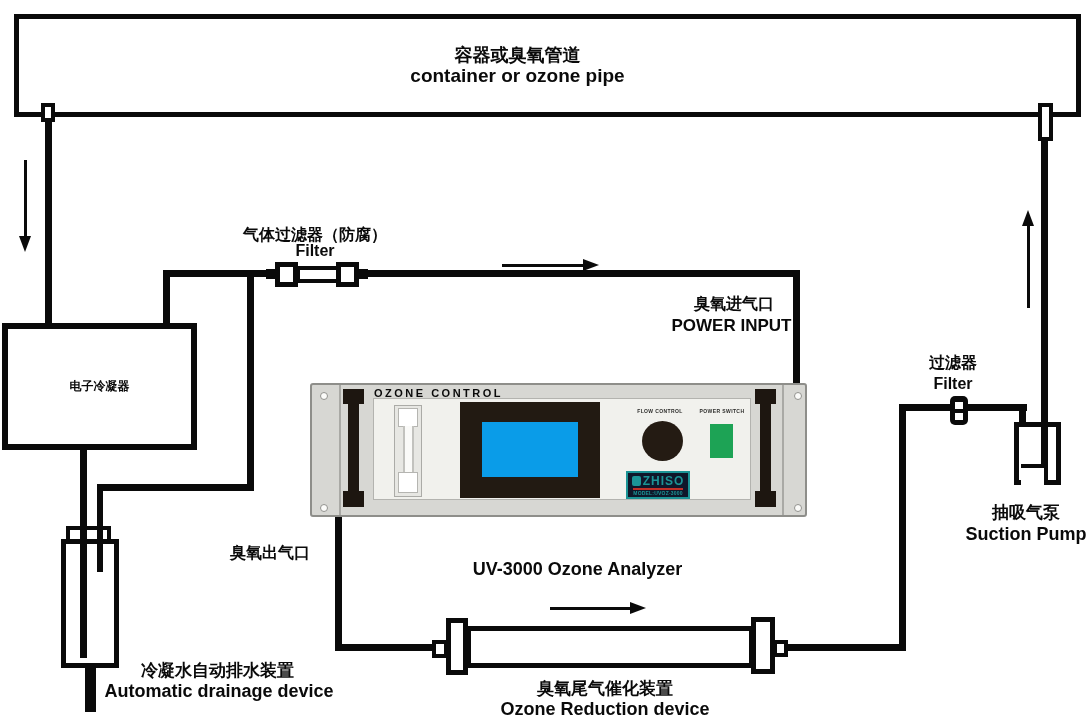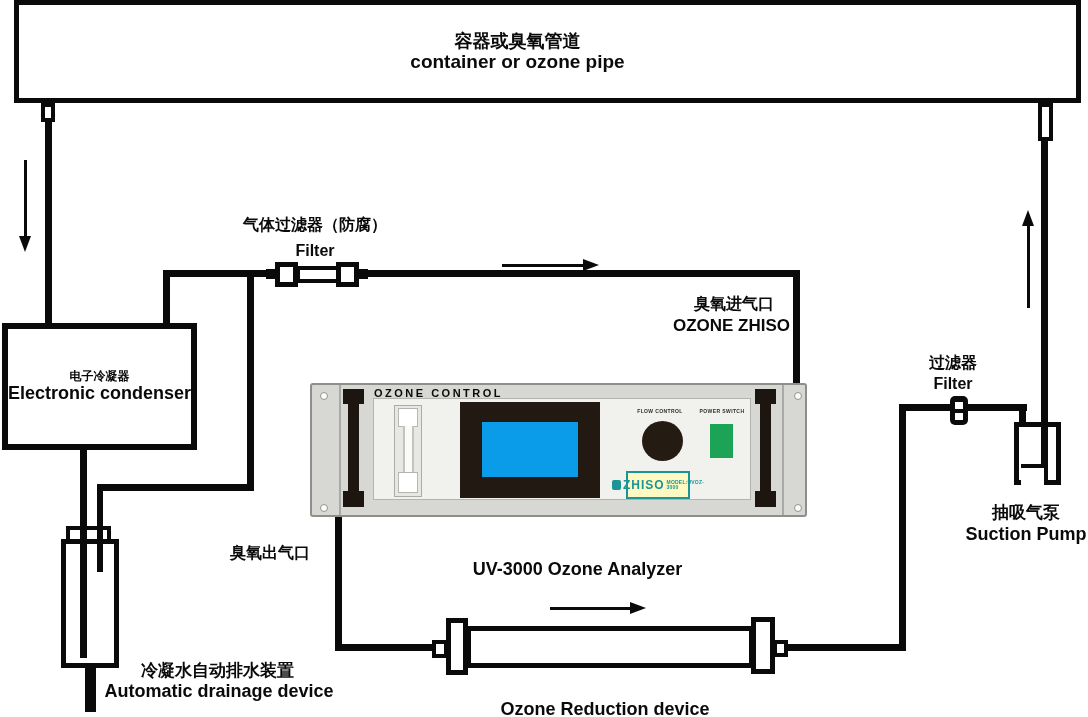--- a/index.html
+++ b/index.html
@@ -21,22 +21,22 @@
   #analyzer{position:absolute;left:310px;top:383px;width:497px;height:134px;background:#d7d7d3;
     border:2px solid #8e8e8a;border-radius:3px;box-sizing:border-box;z-index:3;}
   .seam{position:absolute;top:0;width:2px;height:130px;background:#a9a9a5;}
   .screw{position:absolute;width:8px;height:8px;border-radius:50%;background:#fbfbf9;border:1px solid #93938f;box-sizing:border-box;}
   .handle{position:absolute;background:#1d1610;}
   #inner-panel{position:absolute;left:61px;top:13px;width:378px;height:102px;background:#f1f1ed;
     border:1px solid #b3b3af;box-sizing:border-box;}
   .fm{position:absolute;background:#e7e7e3;border:1px solid #ababa7;box-sizing:border-box;}
   .fmbox{position:absolute;background:#ffffff;border:1px solid #b5b5b1;box-sizing:border-box;}
   .fmtube{position:absolute;background:#fafaf8;border-left:2px solid #c2c2be;border-right:2px solid #c2c2be;box-sizing:border-box;}
-  #logo{position:absolute;left:314px;top:86px;width:64px;height:28px;background:#fef9c3;border:2px solid #1b9496;
-    box-sizing:border-box;display:flex;flex-direction:row;align-items:center;justify-content:center;gap:1px;z-index:4;}
+  #logo{position:absolute;left:314px;top:86px;width:64px;height:28px;background:#0f172a;border:2px solid #1b9496;
+    box-sizing:border-box;display:flex;flex-direction:column;align-items:center;justify-content:center;gap:1px;z-index:4;}
   #logo .row{display:flex;align-items:center;gap:2px;}
   #logo .bicon{width:9px;height:10px;background:#1b9496;border-radius:2px;}
   #logo .bname{color:#1b9496;font-weight:bold;font-size:12px;letter-spacing:1px;line-height:1;}
   #logo .tagline{width:50px;height:2px;background:#c03028;}
   #logo .model{color:#1b9496;font-weight:bold;font-size:5px;line-height:1;letter-spacing:0.2px;}
   .tinytext{position:absolute;font-size:5px;font-weight:bold;color:#2c2c2a;text-align:center;letter-spacing:0.4px;}
 </style>
 </head>
 <body>
 
@@ -69,44 +69,43 @@
   </div>
   <div>
     <div class="arrow-line" style="left:550px;top:607px;width:82px;height:3px;"></div>
     <div class="ah ah-right" style="left:630px;top:602px;"></div>
   </div>
   <div>
     <div class="arrow-line" style="left:1027px;top:222px;width:3px;height:86px;"></div>
     <div class="ah ah-up" style="left:1022px;top:210px;"></div>
   </div>
 
-  <div class="box" style="left:14px;top:0;width:1067px;height:103px;display:flex;flex-direction:column;justify-content:center;align-items:center;padding-right:60px;">
+  <div class="box" style="left:14px;top:14px;width:1067px;height:103px;display:flex;flex-direction:column;justify-content:center;align-items:center;padding-right:60px;">
     <div class="lbl" style="position:static;font-size:18px;">容器或臭氧管道</div>
     <div class="lbl" style="position:static;font-size:19px;">container or ozone pipe</div>
   </div>
   <div class="box" style="left:41px;top:103px;width:14px;height:19px;border-width:4px;"></div>
   <div class="box" style="left:1038px;top:103px;width:15px;height:38px;border-width:4px;"></div>
 
   <div class="box" style="left:2px;top:323px;width:195px;height:127px;border-width:6px;display:flex;flex-direction:column;justify-content:center;align-items:center;">
     <div class="lbl" style="position:static;font-size:12px;">电子冷凝器</div>
-    <div class="lbl" style="position:static;font-size:18px;">Electronic condenser</div>
   </div>
 
   <div>
     <div class="ln" style="left:266px;top:269px;width:11px;height:10px;z-index:3;"></div>
     <div class="box" style="left:275px;top:262px;width:23px;height:25px;"></div>
     <div class="box" style="left:296px;top:266px;width:44px;height:17px;border-width:4px;"></div>
     <div class="box" style="left:336px;top:262px;width:23px;height:25px;"></div>
     <div class="ln" style="left:357px;top:269px;width:11px;height:10px;z-index:3;"></div>
   </div>
-  <div class="lbl zh16" style="left:230px;top:216px;width:170px;">气体过滤器（防腐）</div>
+  <div class="lbl zh16" style="left:230px;top:226px;width:170px;">气体过滤器（防腐）</div>
   <div class="lbl zh16" style="left:230px;top:242px;width:170px;">Filter</div>
 
   <div class="lbl zh16" style="left:649px;top:295px;width:170px;">臭氧进气口</div>
-  <div class="lbl en17" style="left:649px;top:316px;width:165px;">OZONE ZHISO</div>
+  <div class="lbl en17" style="left:649px;top:316px;width:165px;">POWER INPUT</div>
 
   <div id="analyzer">
     <div class="seam" style="left:27px;"></div>
     <div class="seam" style="left:470px;"></div>
     <div class="screw" style="left:8px;top:7px;"></div>
     <div class="screw" style="left:8px;top:119px;"></div>
     <div class="screw" style="left:482px;top:7px;"></div>
     <div class="screw" style="left:482px;top:119px;"></div>
 
     <div class="handle" style="left:31px;top:4px;width:21px;height:15px;"></div>
@@ -157,20 +156,21 @@
   <div class="lbl en18" style="left:95px;top:681px;width:248px;">Automatic drainage device</div>
   <div class="lbl zh17" style="left:120px;top:661px;width:195px;">冷凝水自动排水装置</div>
 
   <div>
     <div class="box" style="left:432px;top:640px;width:16px;height:18px;border-width:4px;"></div>
     <div class="box" style="left:446px;top:618px;width:22px;height:57px;"></div>
     <div class="box" style="left:466px;top:626px;width:288px;height:42px;"></div>
     <div class="box" style="left:751px;top:617px;width:24px;height:57px;"></div>
     <div class="box" style="left:773px;top:640px;width:15px;height:17px;border-width:4px;"></div>
   </div>
+  <div class="lbl zh17" style="left:490px;top:679px;width:230px;">臭氧尾气催化装置</div>
   <div class="lbl en18" style="left:490px;top:699px;width:230px;">Ozone Reduction device</div>
 
   <div>
     <div class="ln" style="left:950px;top:396px;width:18px;height:29px;border-radius:5px;z-index:3;"></div>
     <div style="position:absolute;left:955px;top:402px;width:8px;height:7px;background:#fff;z-index:3;"></div>
     <div style="position:absolute;left:955px;top:413px;width:8px;height:7px;background:#fff;z-index:3;"></div>
   </div>
   <div class="lbl zh16" style="left:890px;top:354px;width:126px;">过滤器</div>
   <div class="lbl zh16" style="left:890px;top:375px;width:126px;">Filter</div>
 

